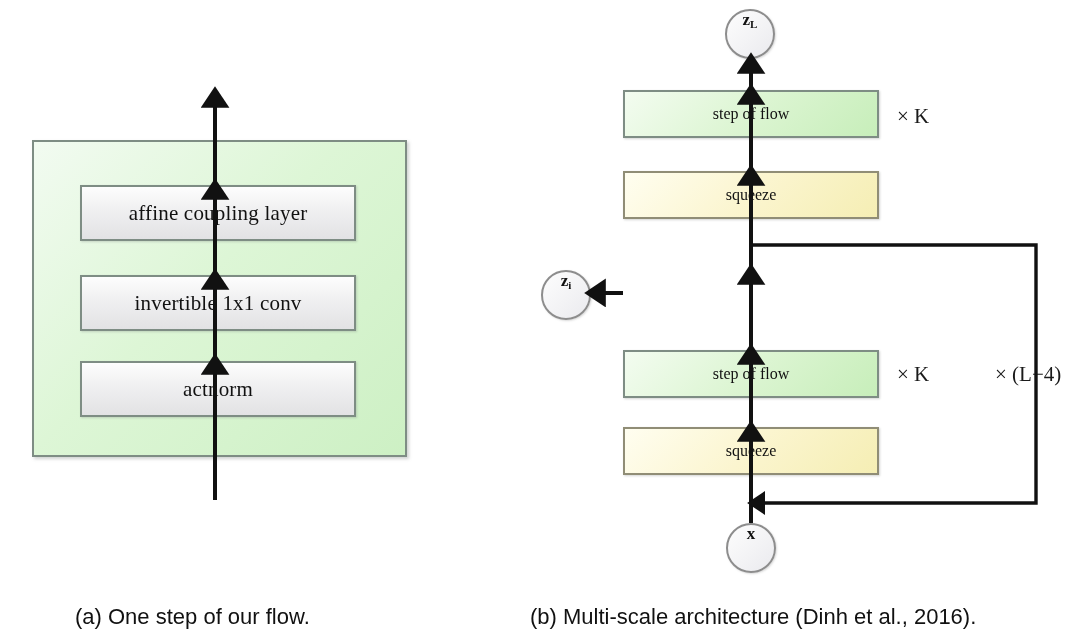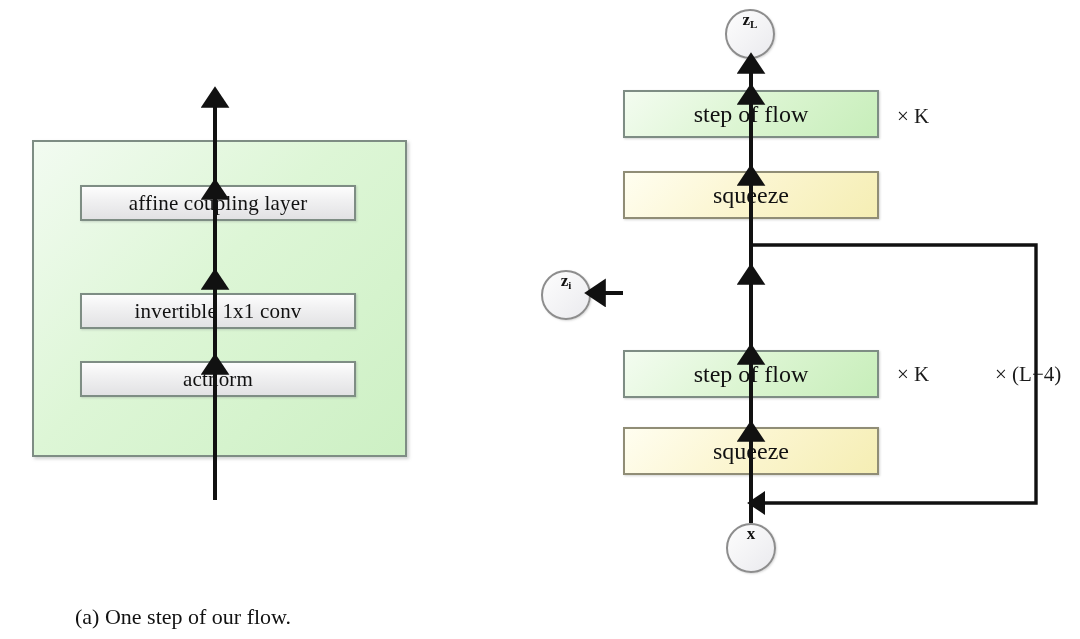--- a/index.html
+++ b/index.html
@@ -35,21 +35,21 @@
     height: 317px;
     border: 2px solid #7e8d84;
     background: linear-gradient(135deg, #f2fbf1 0%, #ddf6d6 45%, #cdf0c4 100%);
     box-shadow: 2px 2px 3px rgba(120,130,125,0.35);
   }
 
   
   .grey-box {
     left: 80px;
     width: 276px;
-    height: 36px;
+    height: 56px;
     border: 2px solid #7e8d84;
     background: linear-gradient(180deg, #fdfdfd 0%, #f1f1f2 40%, #e2e2e4 100%);
     display: flex;
     align-items: center;
     justify-content: center;
     box-shadow: 1px 1px 2px rgba(120,130,125,0.30);
   }
   .grey-box .box-label {
     font-size: 21px;
     letter-spacing: 0.2px;
@@ -62,21 +62,21 @@
     left: 623px;
     width: 256px;
     height: 48px;
     border: 2px solid #8a8a80;
     display: flex;
     align-items: center;
     justify-content: center;
     box-shadow: 1px 1px 2px rgba(120,125,120,0.32);
   }
   .flow-box .box-label {
-    font-size: 24px;
+    font-size: 16px;
     color: #111;
     white-space: nowrap;
     text-align: right;
   }
   .flow-box.green {
     background: linear-gradient(135deg, #f3fcf0 0%, #dcf5d2 50%, #c7eeba 100%);
     border-color: #7e8d84;
   }
   .flow-box.yellow {
     background: linear-gradient(135deg, #fffef0 0%, #fbf5cf 50%, #f5eeb4 100%);
@@ -118,21 +118,21 @@
     font-size: 21px;
     color: #1a1a1a;
     white-space: nowrap;
   }
 
   
   .caption {
     font-size: 22px;
     color: #111;
     white-space: nowrap;
-    font-family: Liberation Serif, serif;
+    font-family: Liberation Sans, sans-serif;
   }
 
   
   #wires {
     position: absolute;
     left: 0; top: 0;
     width: 1080px;
     height: 639px;
     pointer-events: none;
   }
@@ -141,21 +141,21 @@
 <body>
 
 <div id="figure">
 
   <div class="abs outer-container"></div>
 
   <div class="abs grey-box" style="top:185px;">
     <span class="box-label">affine coupling layer</span>
   </div>
 
-  <div class="abs grey-box" style="top:293px;">
+  <div class="abs grey-box" style="top:275px;">
     <span class="box-label">invertible 1x1 conv</span>
   </div>
 
   <div class="abs grey-box" style="top:361px;">
     <span class="box-label">actnorm</span>
   </div>
 
   <div class="abs node-circle" style="left:725px; top:9px;">
     <span class="node-label"><span>z</span><span class="sub">L</span></span>
   </div>
@@ -225,14 +225,17 @@
 
       <line x1="623" y1="293" x2="597" y2="293"></line>
     </g>
 
     <path d="M 751 245 L 1036 245 L 1036 503 L 758 503" stroke="#111111" stroke-width="3.4" fill="none" marker-end="url(#ah)"></path>
   </svg>
 
   <div class="abs caption" style="left:75px; top:604px;">
     <span>(a) One step of our flow.</span>
   </div>
+  <div class="abs caption" style="left:530px; top:604px;">
+    <span>(b) Multi-scale architecture (Dinh et al., 2016).</span>
+  </div>
 
 </div>
 
 </body></html>

